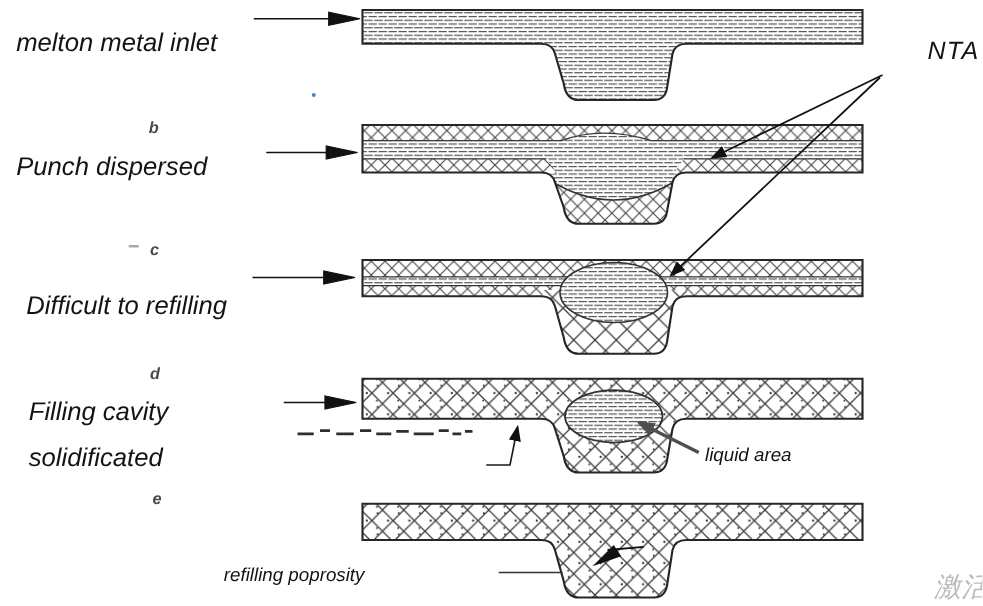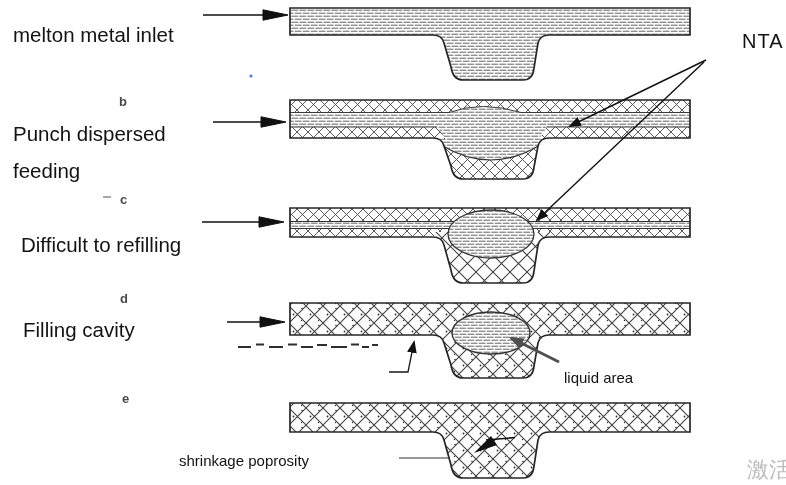--- a/index.html
+++ b/index.html
@@ -1,31 +1,31 @@
 <!DOCTYPE html>
 <html><head>
 <meta charset="utf-8">
 <style>
   html,body{margin:0;padding:0;background:#fff;}
   #fig{position:relative;width:786px;height:485px;background:#fff;overflow:hidden;
-       font-family:"Liberation Sans",sans-serif;}
+       font-family:"Liberation Sans",sans-serif;font-style:italic;}
   #diagram{position:absolute;left:0;top:0;}
   .txt{position:absolute;color:#131313;white-space:nowrap;}
   .big{font-size:20.5px;}
   .letter{font-size:13px;font-weight:bold;color:#4a4a4a;}
   .lbl-a{left:13px;top:23px;}
   .letter-b{left:119px;top:94px;}
   .lbl-b{left:13px;top:115px;line-height:37px;}
   .letter-c{left:120px;top:192px;}
   .lbl-c{left:21px;top:233px;text-align:right;}
   .letter-d{left:120px;top:291px;}
   .lbl-d{left:23px;top:312px;line-height:36.5px;}
   .letter-e{left:122px;top:391px;}
   .dense{left:161px;top:352px;font-size:13.5px;}
-  .liquid{left:564px;top:356px;font-size:15px;margin-top:13px;}
+  .liquid{left:564px;top:356px;font-size:15px;}
   .shrink{left:179px;top:452px;font-size:15px;}
   .nta{left:726px;top:30px;font-size:20px;letter-spacing:1px;margin-left:16px;}
   .wm{left:747px;top:455px;font-size:22px;color:#bcbcbc;}
 </style>
 </head>
 <body>
 
 <div id="fig">
 
   <svg id="diagram" width="786" height="485" viewBox="0 0 786 485">
@@ -163,31 +163,31 @@
 
     <circle cx="251" cy="76" r="1.6" fill="#4a7fe0"></circle>
     <line x1="103" y1="197" x2="111" y2="197" stroke="#a8a8a8" stroke-width="2"></line>
   </svg>
 
   <div class="txt big lbl-a">melton metal inlet</div>
 
   <div class="txt letter letter-b">b</div>
   <div class="txt big lbl-b">
     <div>Punch dispersed</div>
-    <div>feeding</div>
   </div>
 
   <div class="txt letter letter-c">c</div>
   <div class="txt big lbl-c">Difficult to refilling</div>
 
   <div class="txt letter letter-d">d</div>
   <div class="txt big lbl-d">
     <div>Filling cavity</div>
+    <div>solidificated</div>
   </div>
 
   <div class="txt letter letter-e">e</div>
 
   <div class="txt nta">NTA</div>
   <div class="txt liquid">liquid area</div>
-  <div class="txt shrink">shrinkage poprosity</div>
+  <div class="txt shrink">refilling poprosity</div>
 
   <div class="txt wm">激活</div>
 </div>
 
 </body></html>

